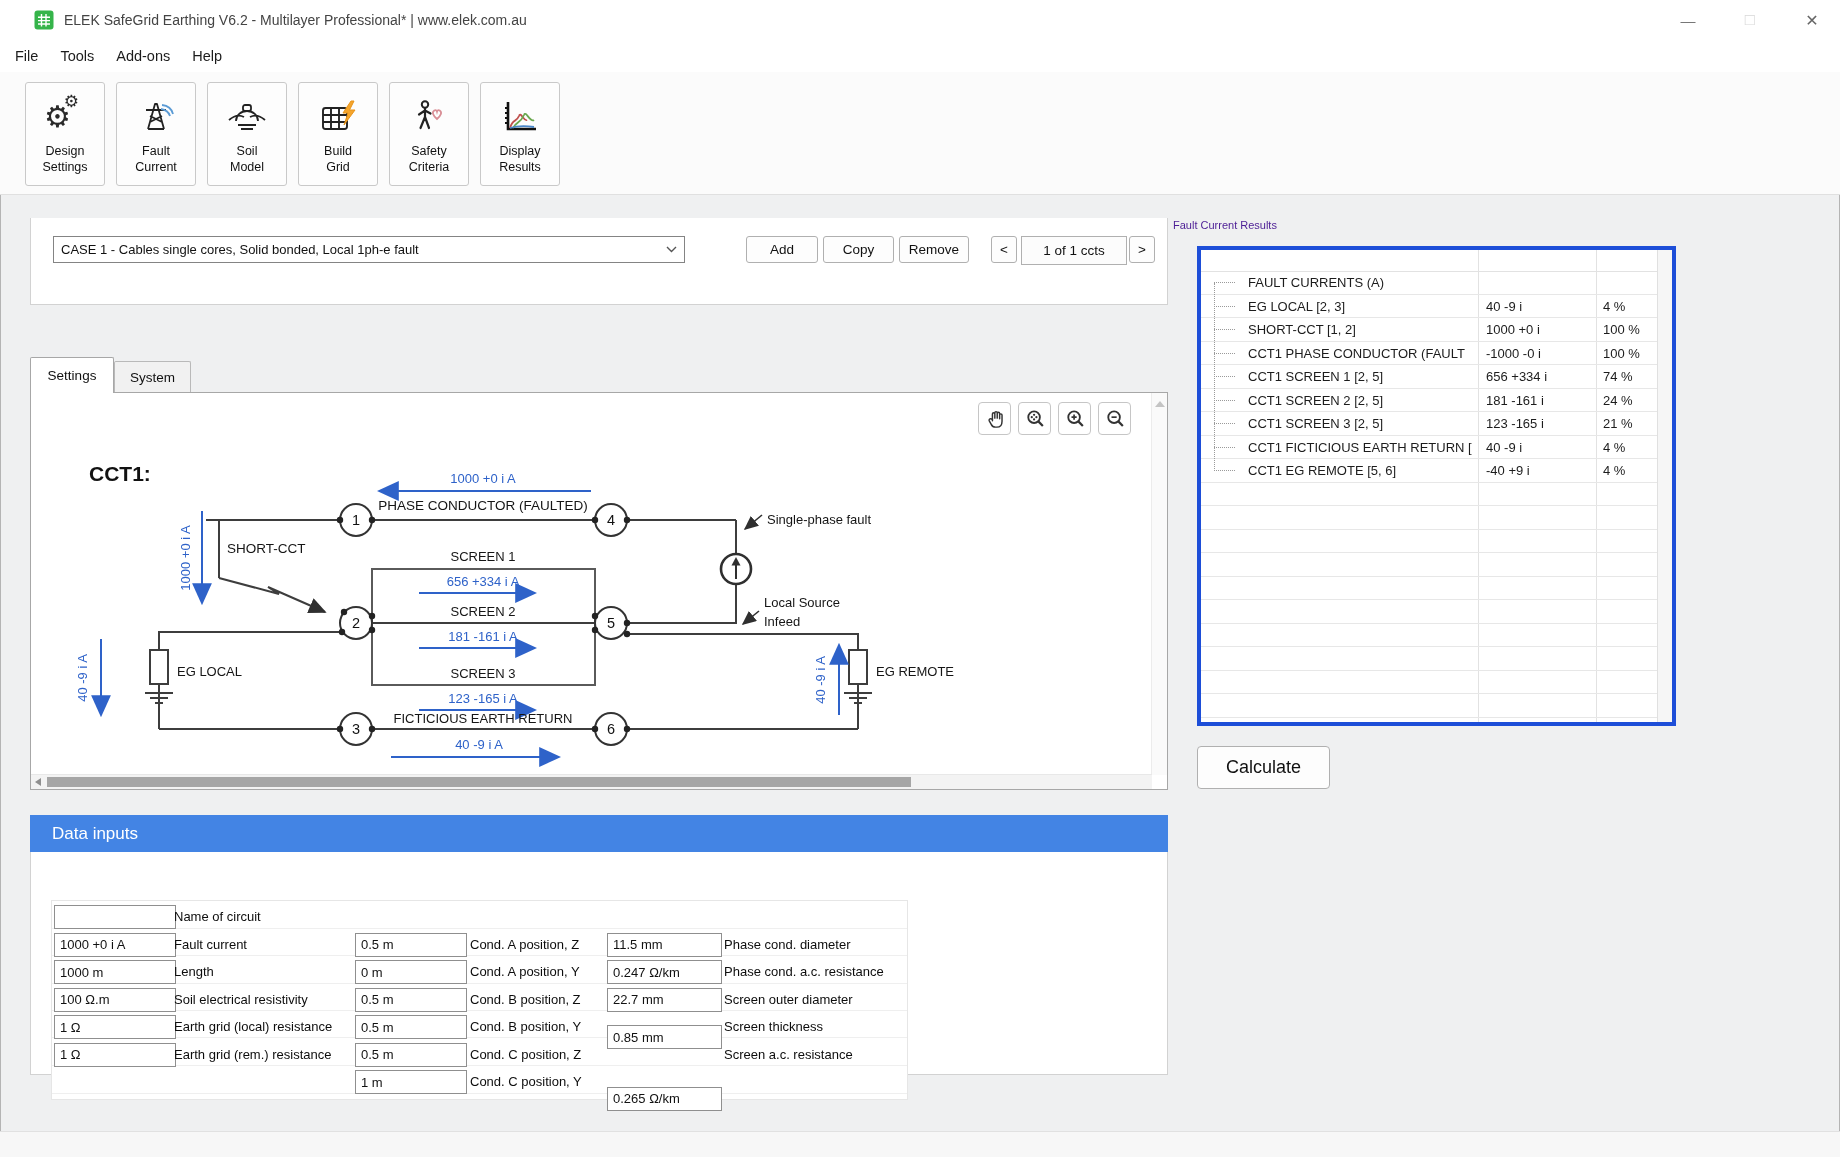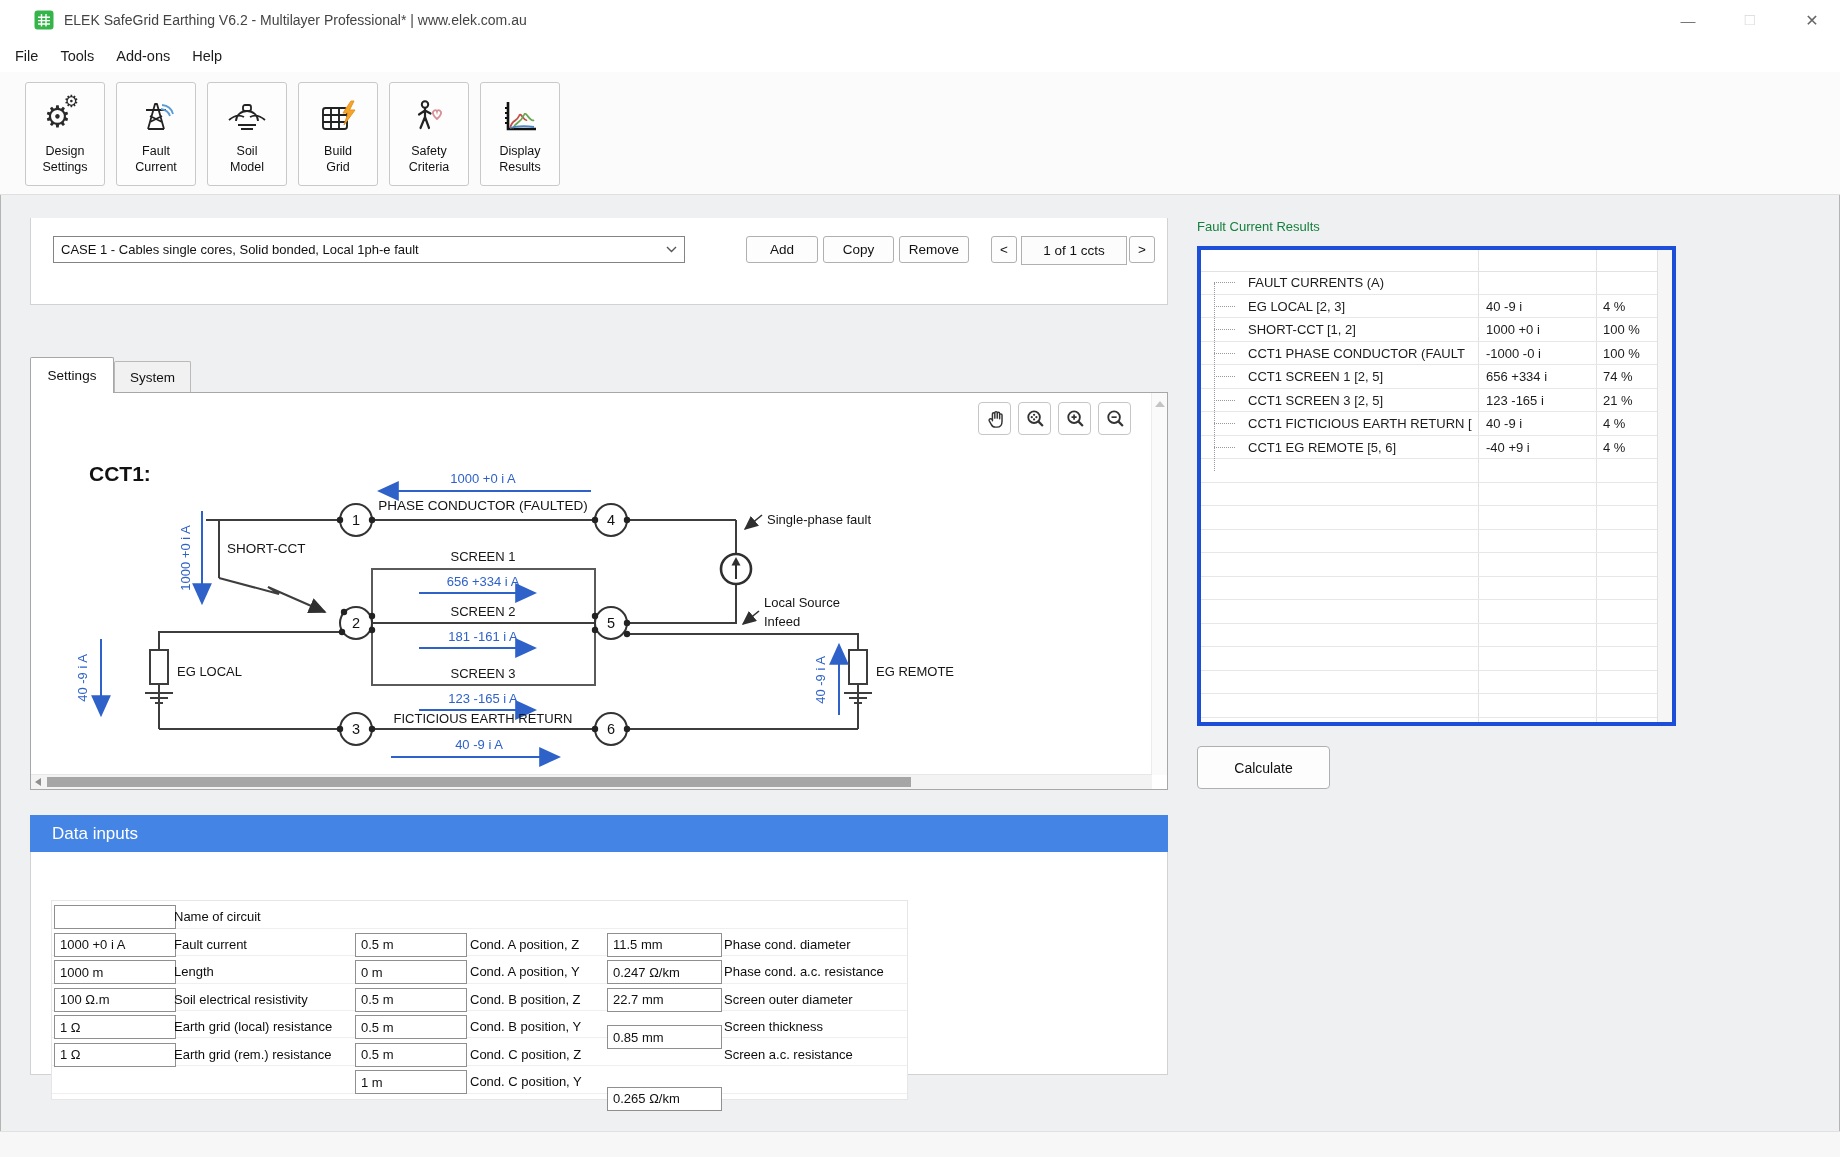--- a/index.html
+++ b/index.html
@@ -55,34 +55,34 @@
 
   
   .data-panel{position:absolute;left:30px;top:815px;width:1138px;}
   .data-body{height:222px;background:#fff;border:1px solid #d2d2d2;border-top:none;position:relative;}
   .data-table{position:absolute;left:20px;top:48px;width:855px;height:198px;background:#fff;border:1px solid #e6e6e6;
     background-image:repeating-linear-gradient(to bottom,transparent 0 26.5px,#efefef 26.5px 27.5px);}
   .ti{position:absolute;height:22px;border:1px solid #8f8f8f;background:#fff;font-size:13px;font-family:inherit;color:#111;padding:0 5px;box-sizing:content-box;}
   .ti-label{position:absolute;height:24px;line-height:24px;font-size:13px;color:#0d0d0d;white-space:nowrap;}
 
   
-  .results-title{position:absolute;left:1197px;top:219px;font-size:13px;color:#15803d;}
+  .results-title{position:absolute;left:1173px;top:219px;font-size:11px;color:#4c1d95;}
   .results-table{position:absolute;left:1197px;top:246px;width:479px;height:480px;background:#fff;border:4px solid #1d4ed8;box-sizing:border-box;}
   .res-header{height:21px;border-bottom:1px solid #e2e2e2;}
   .res-rows{position:absolute;left:0;top:21px;right:0;bottom:0;
     background-image:repeating-linear-gradient(to bottom,transparent 0 22.5px,#e7e7e7 22.5px 23.5px);}
   .res-row{height:23.5px;display:flex;align-items:center;font-size:13px;color:#1c1c1c;position:relative;}
   .stub{display:inline-block;width:21px;margin-left:13px;border-top:1px dotted #9a9a9a;height:0;flex:0 0 auto;}
   .res-name{margin-left:13px;width:228px;white-space:nowrap;overflow:hidden;flex:0 0 auto;}
   .res-val{position:absolute;left:285px;white-space:nowrap;}
   .res-pct{position:absolute;left:402px;white-space:nowrap;}
   .col-line{position:absolute;top:0;bottom:0;width:1px;background:#e2e2e2;}
   .tree-vline{position:absolute;left:13px;top:12px;height:188px;border-left:1px dotted #9a9a9a;}
   .res-scroll{position:absolute;right:0;top:0;bottom:0;width:14px;background:#f6f6f6;border-left:1px solid #e0e0e0;}
-  .calc-btn{position:absolute;left:1197px;top:746px;width:133px;height:43px;border-radius:4px;font-size:14px;text-align:center;}
+  .calc-btn{position:absolute;left:1197px;top:746px;width:133px;height:43px;border-radius:4px;font-size:18px;text-align:center;}
 
   .footer{position:absolute;left:0;bottom:0;width:100%;height:25px;background:#f7f7f7;border-top:1px solid #e1e1e1;}
   svg text{font-family:"Liberation Sans",sans-serif;}
 </style>
 </head>
 <body>
 
 <div class="titlebar">
   <svg class="app-icon" viewBox="0 0 20 20">
     <rect x="0.5" y="0.5" width="19" height="19" rx="3" fill="#35b44a"></rect>
@@ -451,20 +451,26 @@
         <span class="res-pct">100 %</span>
       </div>
     <div class="res-row">
         <span class="stub"></span>
         <span class="res-name">CCT1 SCREEN 1 [2, 5]</span>
         <span class="res-val">656 +334 i</span>
         <span class="res-pct">74 %</span>
       </div>
     <div class="res-row">
         <span class="stub"></span>
+        <span class="res-name">CCT1 SCREEN 2 [2, 5]</span>
+        <span class="res-val">181 -161 i</span>
+        <span class="res-pct">24 %</span>
+      </div>
+    <div class="res-row">
+        <span class="stub"></span>
         <span class="res-name">CCT1 SCREEN 3 [2, 5]</span>
         <span class="res-val">123 -165 i</span>
         <span class="res-pct">21 %</span>
       </div>
     <div class="res-row">
         <span class="stub"></span>
         <span class="res-name">CCT1 FICTICIOUS EARTH RETURN [</span>
         <span class="res-val">40 -9 i</span>
         <span class="res-pct">4 %</span>
       </div>

